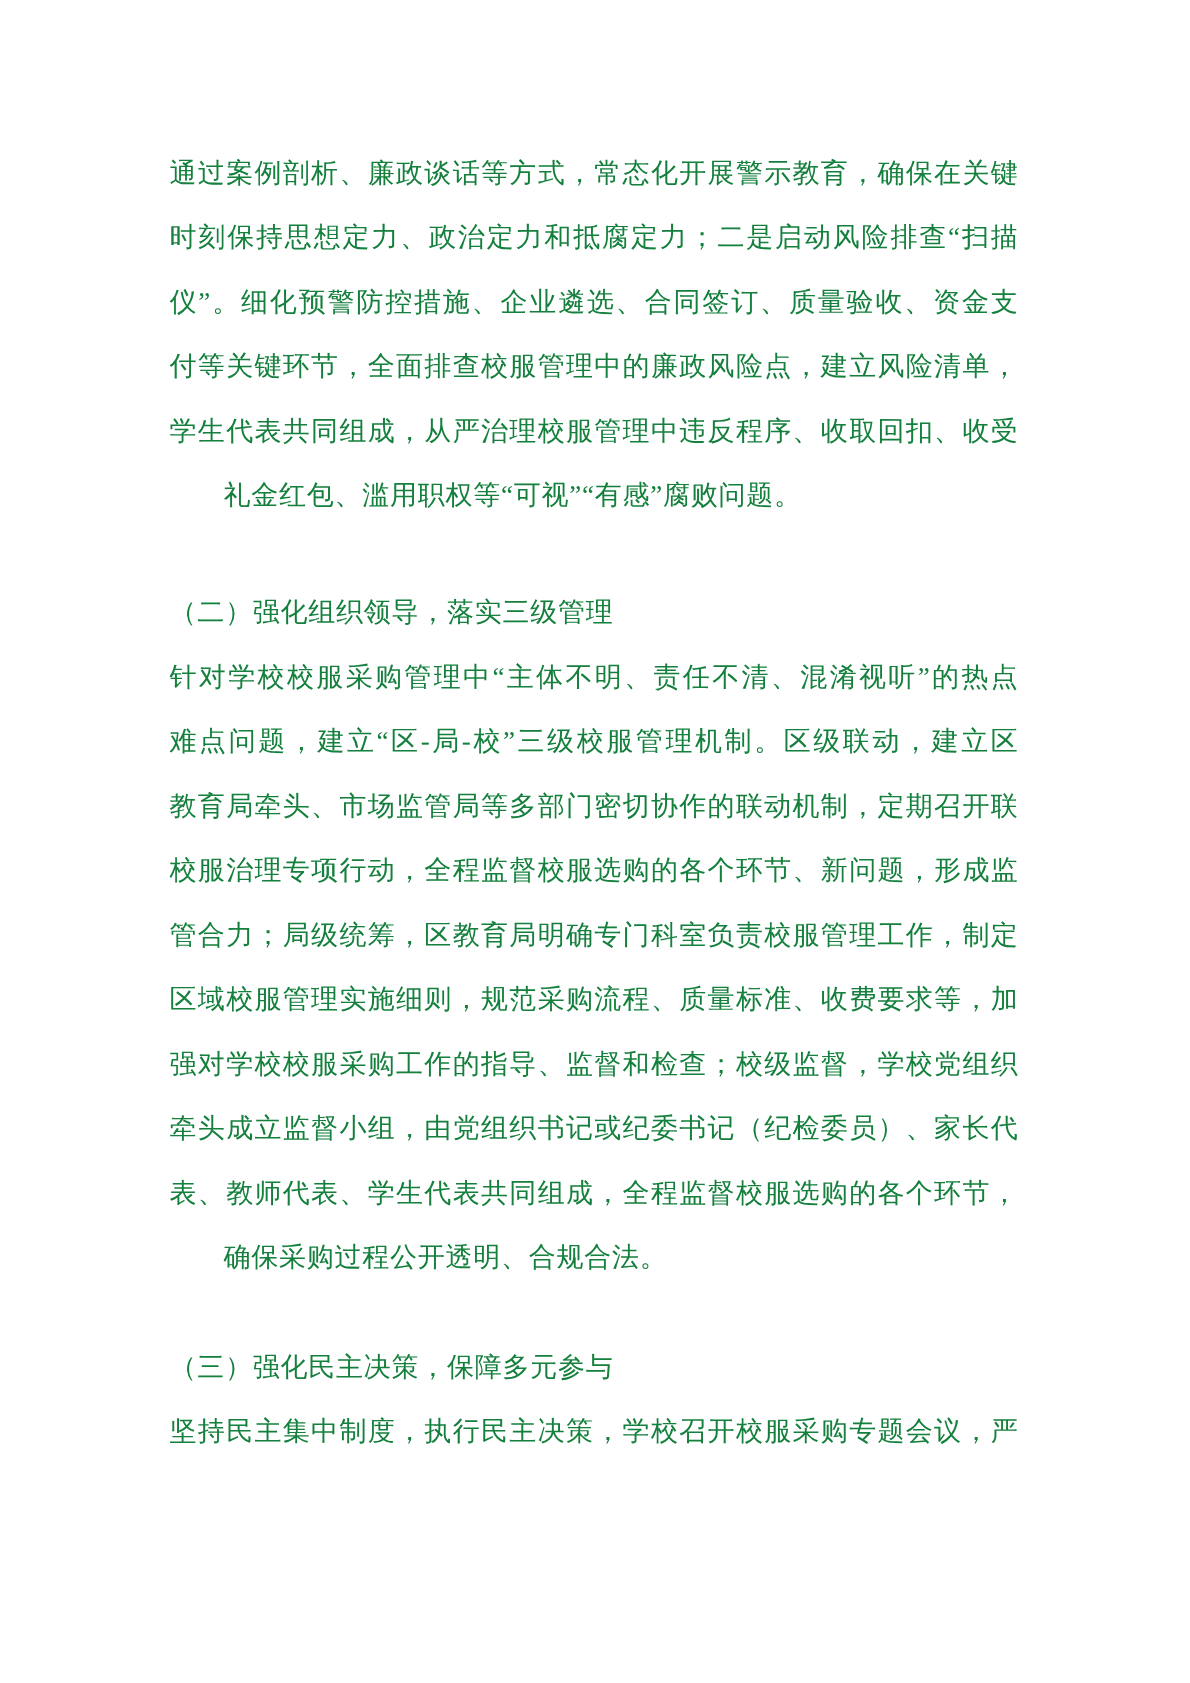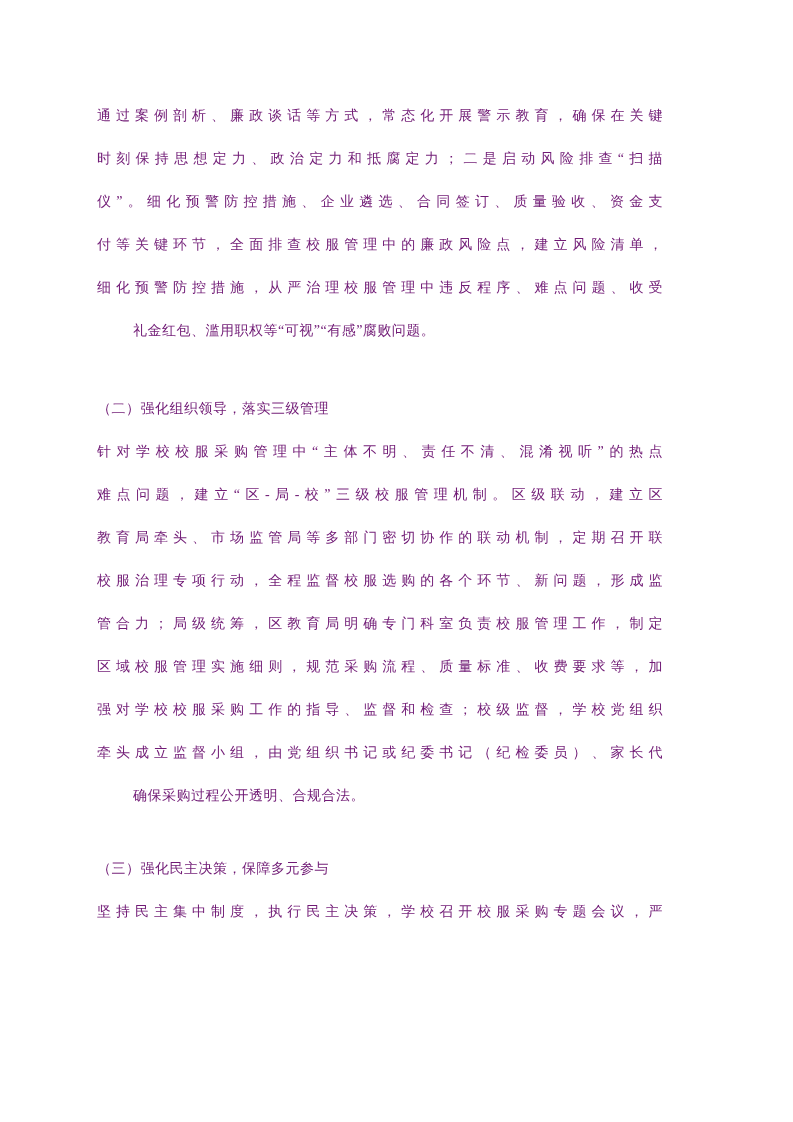--- a/index.html
+++ b/index.html
@@ -10,25 +10,25 @@
   .page {
     position: relative;
     width: 793px;
     height: 1122px;
     background: #ffffff;
     overflow: hidden;
     font-family: "Liberation Serif", "DejaVu Serif", serif;
   }
   .content {
     position: absolute;
-    left: 97px;
+    left: 113px;
     top: 94px;
     width: 566px;
-    color: #701a75;
-    font-size: 14px;
+    color: #15803d;
+    font-size: 18px;
     line-height: 43px;
     letter-spacing: 0.5px;
   }
   .para {
     margin: 0;
     padding: 0;
   }
   .line {
     display: block;
     text-align: justify;
@@ -55,35 +55,36 @@
 <body>
 
 <div class="page">
   <div class="content">
 
     <div class="para">
       <span class="line">通过案例剖析、廉政谈话等方式，常态化开展警示教育，确保在关键</span>
       <span class="line">时刻保持思想定力、政治定力和抵腐定力；二是启动风险排查“扫描</span>
       <span class="line">仪”。细化预警防控措施、企业遴选、合同签订、质量验收、资金支</span>
       <span class="line">付等关键环节，全面排查校服管理中的廉政风险点，建立风险清单，</span>
-      <span class="line">细化预警防控措施，从严治理校服管理中违反程序、难点问题、收受</span>
+      <span class="line">学生代表共同组成，从严治理校服管理中违反程序、收取回扣、收受</span>
       <span class="line end">礼金红包、滥用职权等“可视”“有感”腐败问题。</span>
     </div>
 
     <span class="heading h2">（二）强化组织领导，落实三级管理</span>
 
     <div class="para">
       <span class="line">针对学校校服采购管理中“主体不明、责任不清、混淆视听”的热点</span>
       <span class="line">难点问题，建立“区-局-校”三级校服管理机制。区级联动，建立区</span>
       <span class="line">教育局牵头、市场监管局等多部门密切协作的联动机制，定期召开联</span>
       <span class="line">校服治理专项行动，全程监督校服选购的各个环节、新问题，形成监</span>
       <span class="line">管合力；局级统筹，区教育局明确专门科室负责校服管理工作，制定</span>
       <span class="line">区域校服管理实施细则，规范采购流程、质量标准、收费要求等，加</span>
       <span class="line">强对学校校服采购工作的指导、监督和检查；校级监督，学校党组织</span>
       <span class="line">牵头成立监督小组，由党组织书记或纪委书记（纪检委员）、家长代</span>
+      <span class="line">表、教师代表、学生代表共同组成，全程监督校服选购的各个环节，</span>
       <span class="line end">确保采购过程公开透明、合规合法。</span>
     </div>
 
     <span class="heading h3">（三）强化民主决策，保障多元参与</span>
 
     <div class="para">
       <span class="line">坚持民主集中制度，执行民主决策，学校召开校服采购专题会议，严</span>
     </div>
 
   </div>

